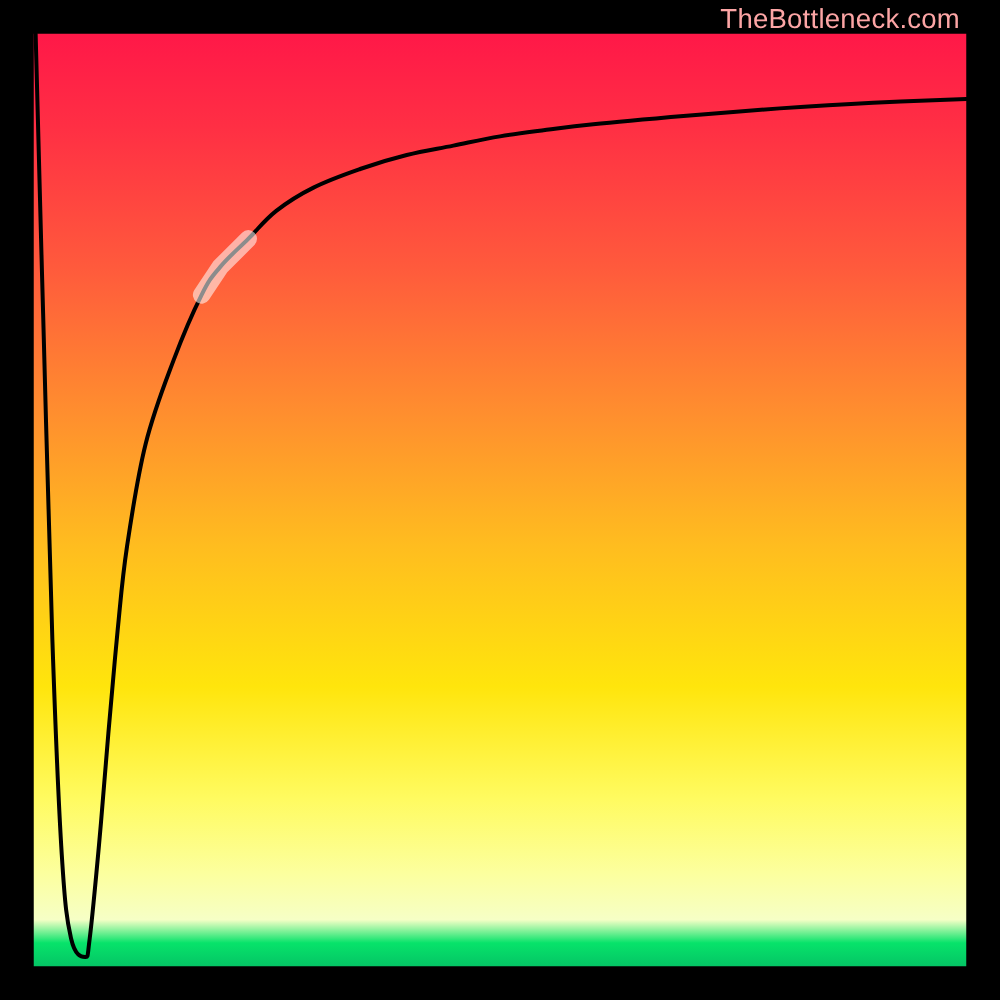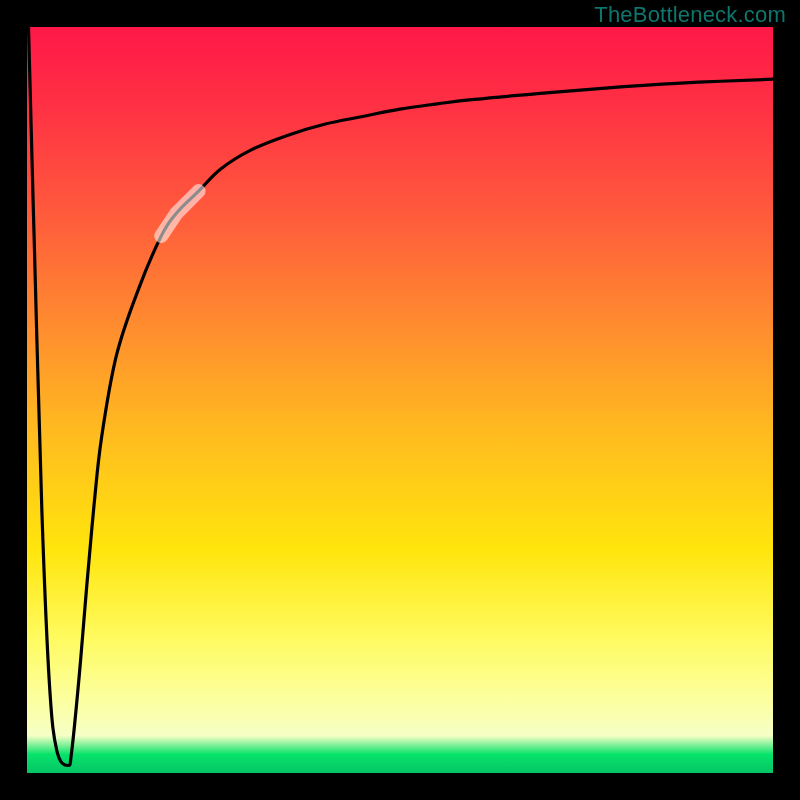--- a/index.html
+++ b/index.html
@@ -12,22 +12,22 @@
   }
   .frame {
     position: relative;
     width: 800px;
     height: 800px;
     background: #000;
   }
   .attribution {
     position: absolute;
     top: 2px;
-    right: 14px;
-    color: #0f766e;
+    right: 32px;
+    color: #fca5a5;
     font-size: 22px;
     letter-spacing: 0.2px;
     text-align: center;
   }
   .plot {
     position: absolute;
     left: 27px;
     top: 27px;
     width: 746px;
     height: 746px;

